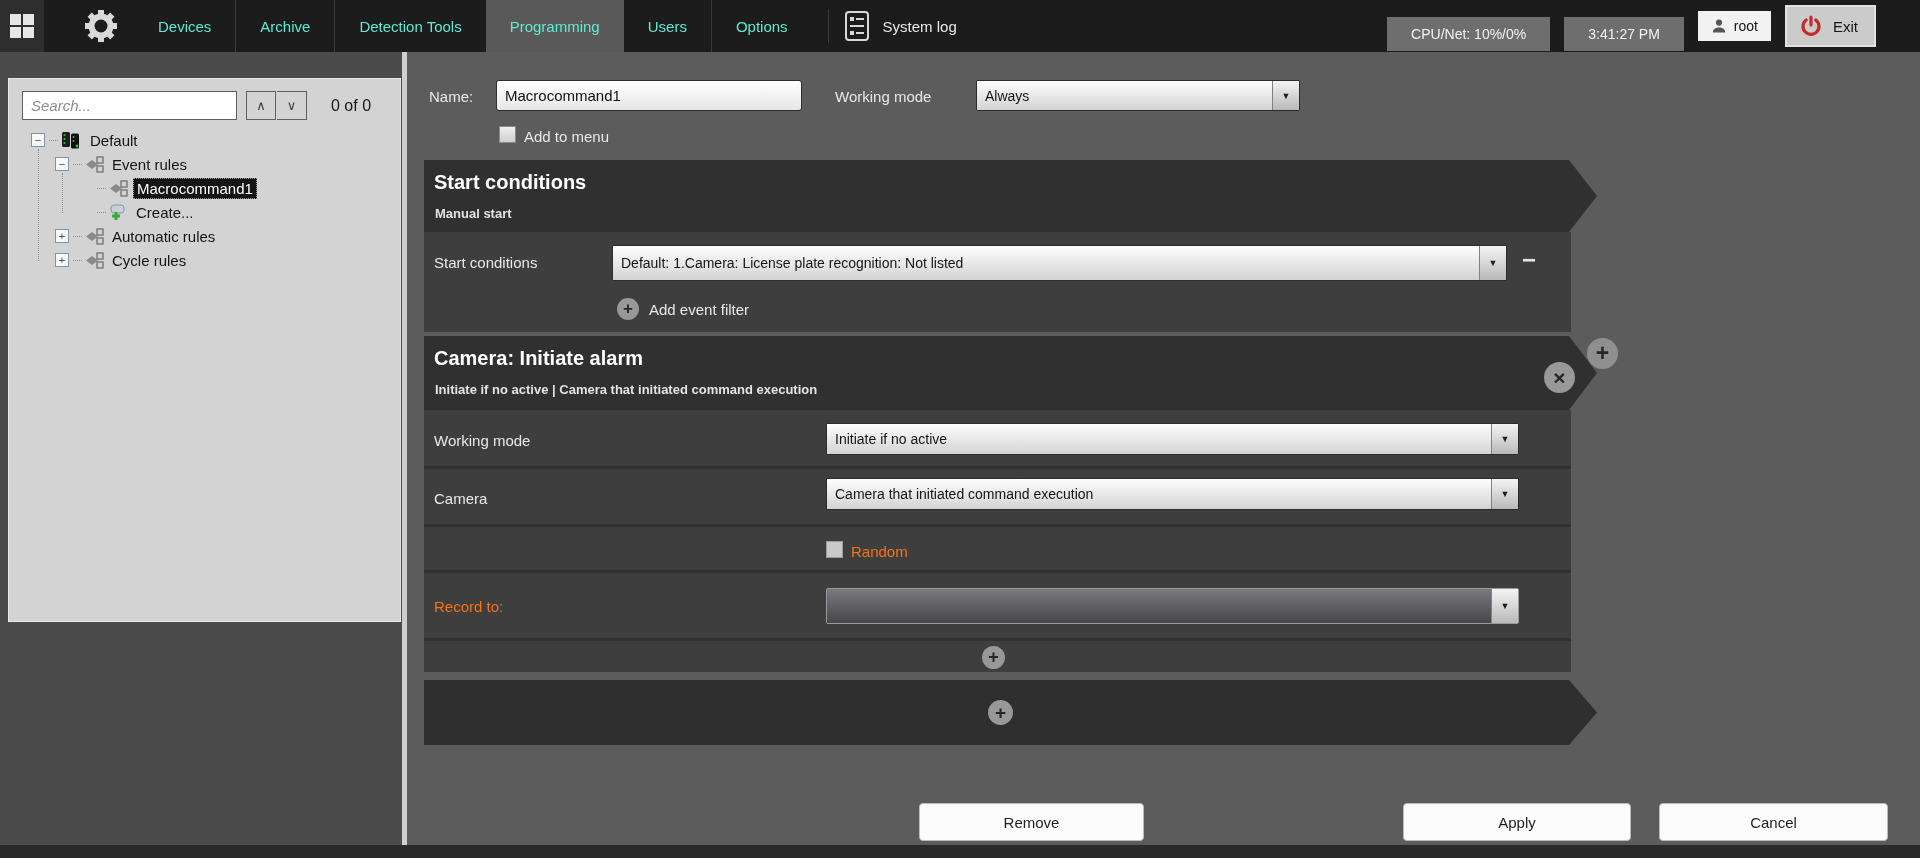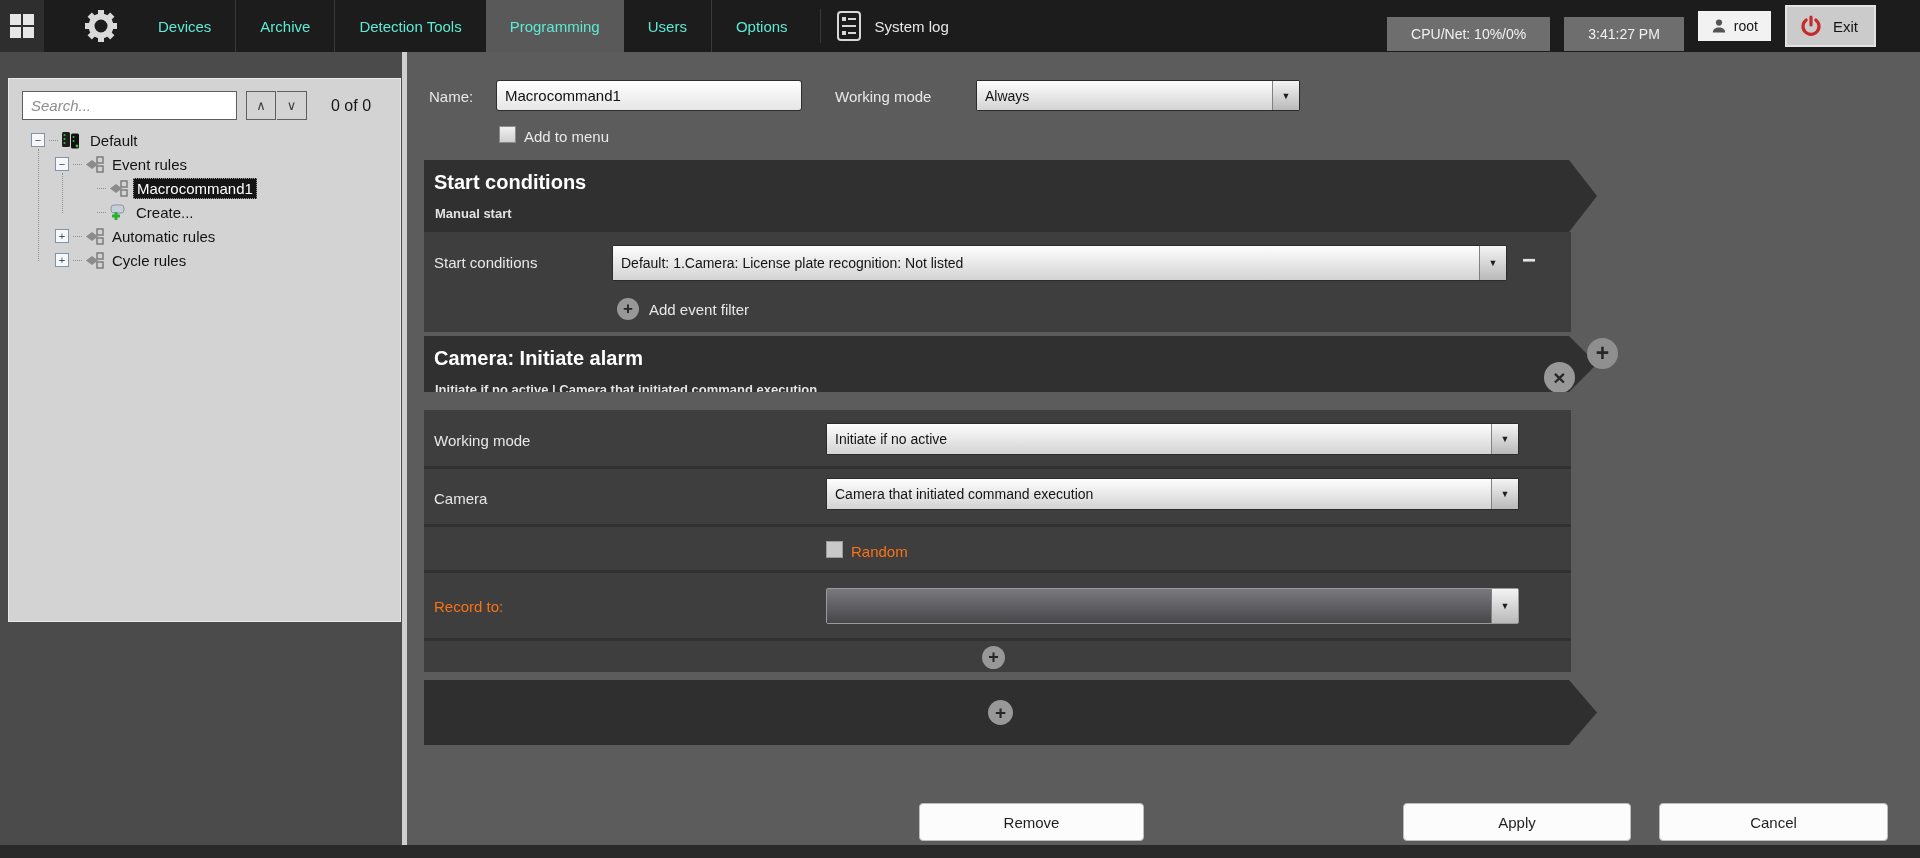--- a/index.html
+++ b/index.html
@@ -10,21 +10,21 @@
   #topbar { position:absolute; left:0; top:0; width:1920px; height:52px; background:#1c1c1c; display:flex; align-items:center; z-index:5; }
   .menu-tile { width:44px; height:52px; background:#2e2e2e; display:flex; align-items:center; justify-content:center; cursor:pointer; }
   .grid-ico { display:grid; grid-template-columns:11px 11px; grid-template-rows:11px 11px; gap:2px; }
   .grid-ico div { background:#e6e6e6; }
   .gear-wrap { margin-left:40px; display:flex; align-items:center; }
   .tabs { display:flex; height:52px; margin-left:16px; align-items:stretch; }
   .tab { display:flex; align-items:center; padding:0 24px; color:#5eead4; font-size:15px; cursor:pointer; border-left:1px solid #3a3a3a; }
   .tab:first-child { border-left:none; }
   .tab.active { background:#595959; border-left:none; }
   .tab.active + .tab { border-left:none; }
-  .syslog-group { display:flex; align-items:center; border-left:1px solid #3a3a3a; height:34px; padding-left:16px; margin-left:8px; cursor:pointer; }
+  .syslog-group { display:flex; align-items:center; border-left:1px solid #3a3a3a; height:34px; padding-left:16px; margin-left:16px; cursor:pointer; }
   .syslog-ico { width:24px; height:30px; border:2px solid #d8d8d8; border-radius:4px; padding:4px 3px; display:flex; flex-direction:column; justify-content:space-between; }
   .syslog-ico .ln { display:flex; gap:2px; align-items:center; }
   .syslog-ico .dot { width:4px; height:4px; background:#d8d8d8; }
   .syslog-ico .bar { height:2px; background:#d8d8d8; flex:1; }
   .syslog-label { color:#e8e8e8; font-size:15px; margin-left:14px; }
   .topbar-right { margin-left:auto; display:flex; align-items:center; gap:14px; padding-right:44px; }
   .badge { background:#6e6e6e; color:#f2f2f2; font-size:14px; padding:9px 24px; cursor:default;margin-top:16px; }
   .user-btn { background:#f2f2f2; color:#141414; font-size:14px; padding:7px 13px; display:flex; align-items:center; gap:7px; cursor:pointer; }
   .exit-btn { background:#cbcbcb; border:2px solid #e2e2e2; color:#141414; font-size:15px; padding:7px 16px 7px 12px; display:flex; align-items:center; gap:10px; cursor:pointer; }
   .pin-wrap { position:absolute; right:2px; top:3px; width:24px; text-align:center; }
@@ -272,21 +272,21 @@
       <span class="val">Default: 1.Camera: License plate recognition: Not listed</span>
       <span class="cbtn">▼</span>
     </div>
     <div class="minus-flat" style="left:1098px; top:18px;">−</div>
     <div class="circle-btn" style="left:193px; top:66px; width:22px; height:22px; font-size:17px;">
         <span>+</span>
       </div>
     <div class="lbl" style="left:225px; top:69px;">Add event filter</div>
   </div>
 
-  <div class="band" style="left:17px; top:284px; width:1173px; height:56px;">
+  <div class="band" style="left:17px; top:284px; width:1173px; height:74px;">
     <div class="btitle">Camera: Initiate alarm</div>
     <div class="bsub">Initiate if no active | Camera that initiated command execution</div>
     <div class="circle-btn" style="left:1120px; top:26px; width:31px; height:31px; font-size:21px;">
         <span>×</span>
       </div>
   </div>
   <div class="circle-btn" style="left:1180px; top:286px; width:31px; height:31px; font-size:23px; background:#8f8f8f;">
       <span>+</span>
     </div>
 

